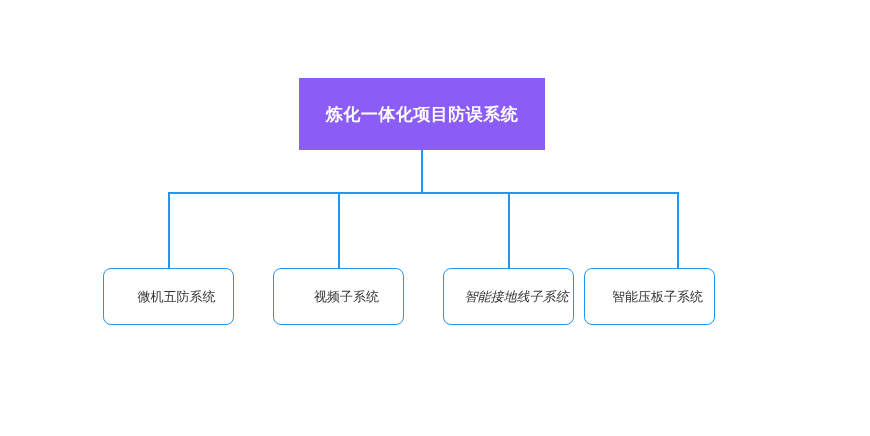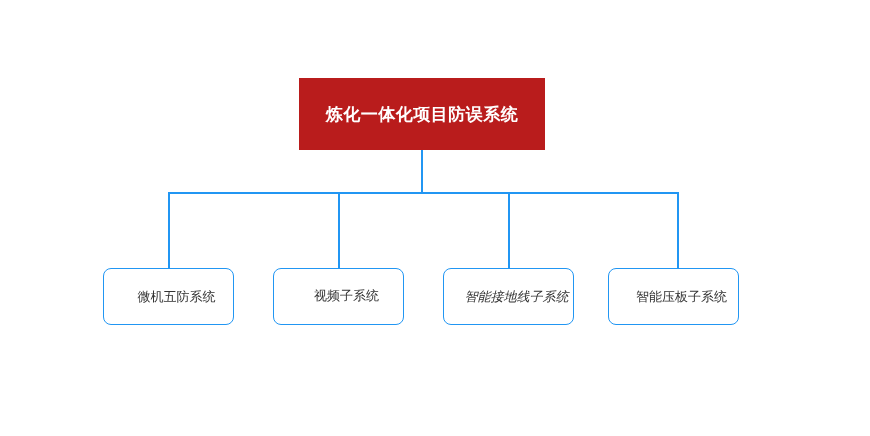--- a/index.html
+++ b/index.html
@@ -22,21 +22,21 @@
     background: #ffffff;
   }
 
   
   .root-node {
     position: absolute;
     left: 299px;
     top: 78px;
     width: 246px;
     height: 72px;
-    background: #b91c1c;
+    background: #8b5cf6;
     display: flex;
     align-items: center;
     justify-content: center;
     box-sizing: border-box;
   }
   .root-node .node-label {
     color: #ffffff;
     font-size: 17px;
     font-weight: bold;
     letter-spacing: 0.5px;
@@ -91,23 +91,23 @@
   }
   .child-node .node-label {
     color: #333333;
     font-size: 13px;
     font-weight: normal;
     line-height: 1.2;
     white-space: nowrap;
     margin-left: 16px;
   }
   .child-1 { left: 103px; }
-  .child-2 { left: 273px; font-family: Liberation Mono, monospace; }
+  .child-2 { left: 273px; }
   .child-3 { left: 443px; font-style: italic; }
-  .child-4 { left: 608px; }
+  .child-4 { left: 584px; }
 </style>
 </head>
 <body>
 
 <div id="diagram-canvas">
 
   <div class="root-node">
     <span class="node-label">炼化一体化项目防误系统</span>
   </div>
 

